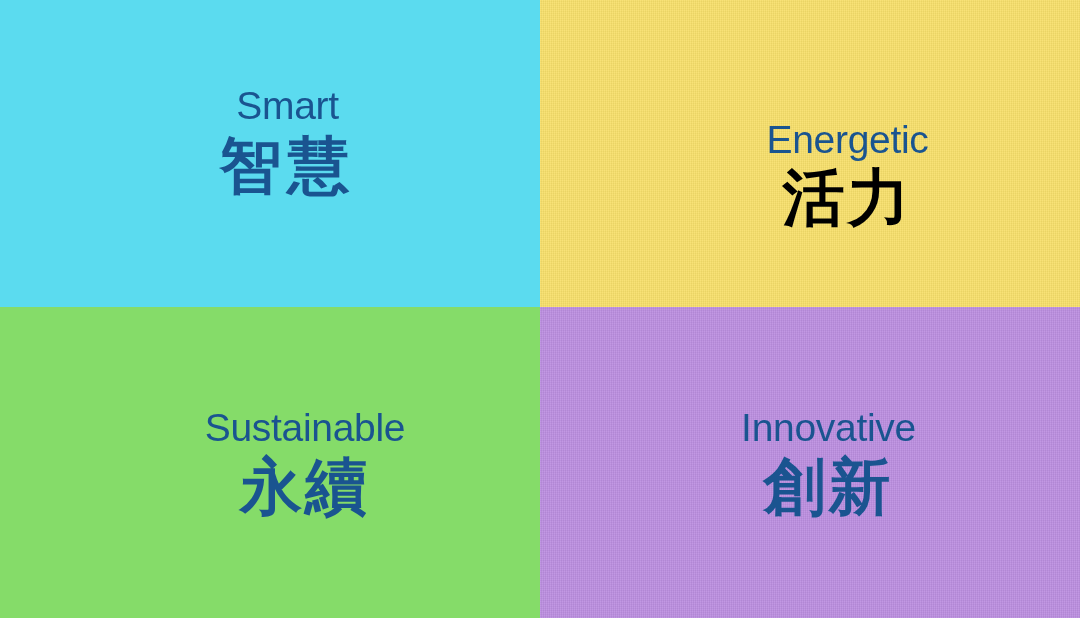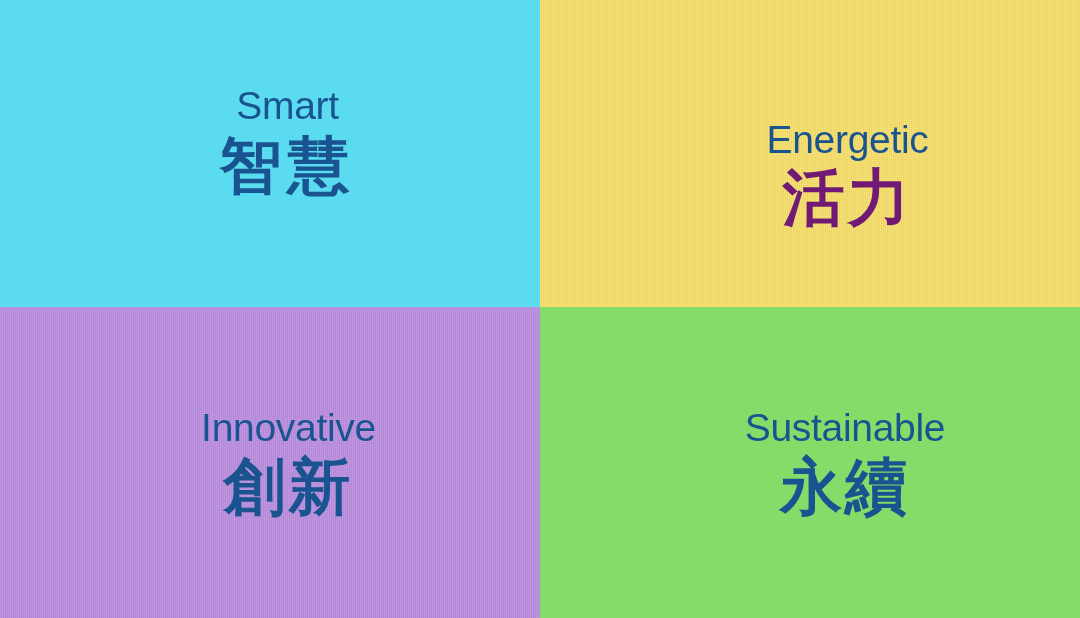--- a/index.html
+++ b/index.html
@@ -94,32 +94,32 @@
     <div class="cell cell-smart" style="background: rgb(91, 219, 239);">
       <div class="text-block">
         <div class="en" style="color: rgb(26, 84, 144);">Smart</div>
         <div class="zh" style="color: rgb(26, 84, 144);">智慧</div>
       </div>
     </div>
 
     <div class="cell cell-energetic textured" style="background: rgb(248, 224, 106);">
       <div class="text-block">
         <div class="en" style="color: rgb(26, 84, 144);">Energetic</div>
-        <div class="zh" style="color: #701a75;">活力</div>
+        <div class="zh" style="color: #000000;">活力</div>
+      </div>
+    </div>
+
+    <div class="cell cell-sustainable" style="background: rgb(133, 220, 105);">
+      <div class="text-block">
+        <div class="en" style="color: rgb(26, 84, 144);">Sustainable</div>
+        <div class="zh" style="color: rgb(26, 84, 144);">永續</div>
       </div>
     </div>
 
     <div class="cell cell-innovative textured" style="background: rgb(187, 142, 224);">
       <div class="text-block">
         <div class="en" style="color: rgb(26, 84, 144);">Innovative</div>
         <div class="zh" style="color: rgb(26, 84, 144);">創新</div>
       </div>
     </div>
 
-    <div class="cell cell-sustainable" style="background: rgb(133, 220, 105);">
-      <div class="text-block">
-        <div class="en" style="color: rgb(26, 84, 144);">Sustainable</div>
-        <div class="zh" style="color: rgb(26, 84, 144);">永續</div>
-      </div>
-    </div>
-
   </div>
 </div>
 
 </body></html>

